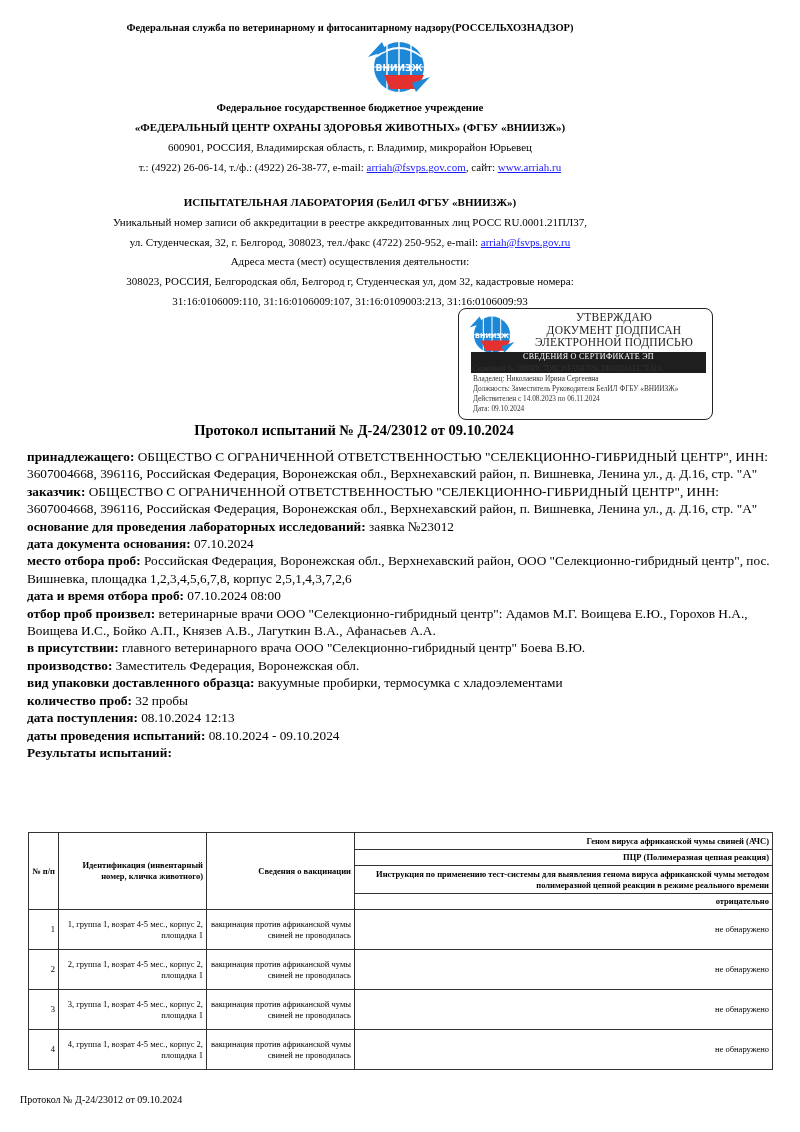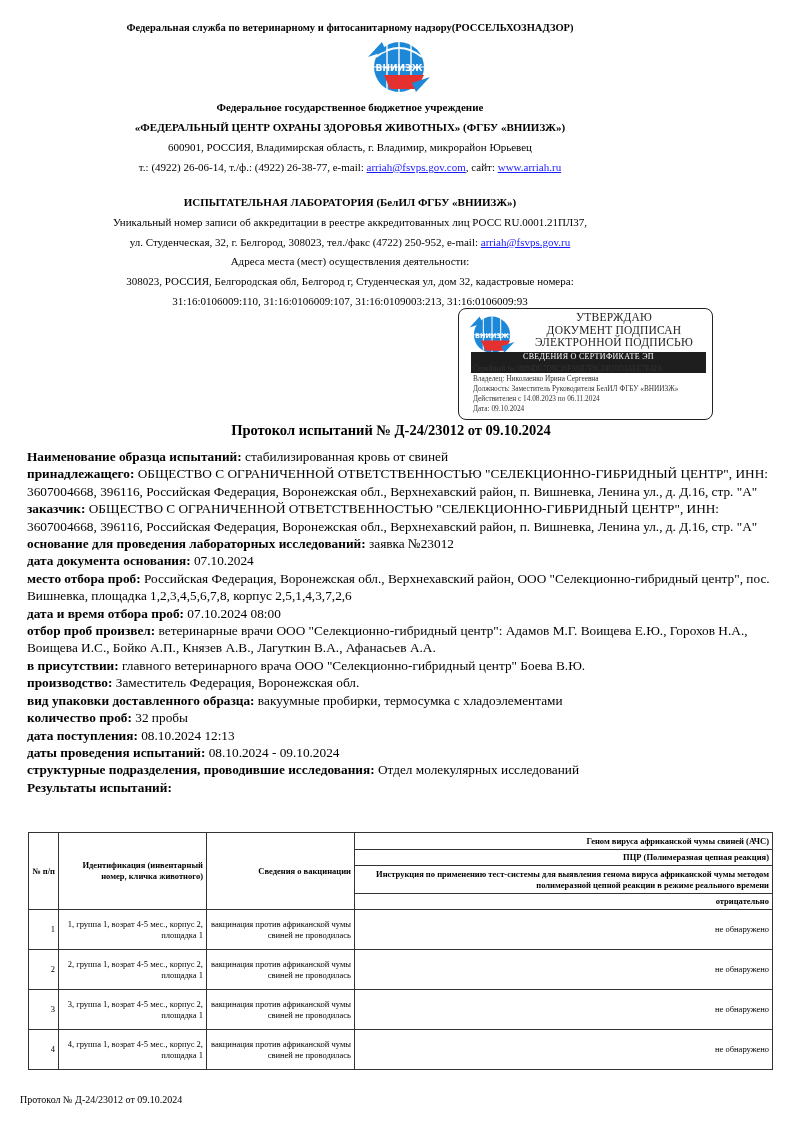--- a/index.html
+++ b/index.html
@@ -8,21 +8,21 @@
   .hdr-top { top: 22px; font-size: 10.5px; font-weight: bold; }
   .logo { position: absolute; left: 362px; top: 37px; width: 74px; height: 58px; }
   .org-line { font-size: 11px; line-height: 20px; }
   .b { font-weight: bold; }
   a.lnk { color: #1a1aff; text-decoration: underline; }
   .stamp { position: absolute; left: 458px; top: 308px; width: 253px; height: 110px; border: 1.5px solid #222; border-radius: 8px; background: #fff; }
   .stamp .slogo { position: absolute; left: 6px; top: 4px; width: 54px; height: 42px; }
   .stamp .stitle { position: absolute; left: 60px; top: 2px; width: 190px; text-align: center; font-size: 11.5px; line-height: 12.5px; color: #222; letter-spacing: 0.2px; }
   .stamp .sbar { position: absolute; left: 12px; top: 43px; width: 235px; height: 21px; background: #1e1e1e; color: #fff; font-size: 8px; line-height: 10px; text-align: center; letter-spacing: 0.3px; }
   .stamp .sdet { position: absolute; left: 14px; top: 55px; width: 236px; font-size: 7.3px; line-height: 10.1px; color: #333; white-space: nowrap; }
-  .title { position: absolute; left: 0; width: 708px; top: 422px; text-align: center; font-size: 14.5px; font-weight: bold; padding-left: 37px; }
+  .title { position: absolute; left: 0; width: 708px; top: 422px; text-align: center; font-size: 14.5px; font-weight: bold; }
   .body { position: absolute; left: 27px; top: 448px; width: 750px; font-size: 13.3px; line-height: 17.4px; }
   .body p { margin: 0; }
   .body .k { font-weight: bold; }
   table.res { position: absolute; left: 28px; top: 832px; width: 745px; border-collapse: collapse; font-size: 8.5px; line-height: 11px; }
   table.res td { border: 1.2px solid #333; text-align: right; vertical-align: middle; padding: 0 3px; }
   table.res td.hb { font-weight: bold; }
   .footer { position: absolute; left: 20px; top: 1093px; font-size: 10px; line-height: 14px; }
 </style>
 </head>
 <body>
@@ -77,35 +77,33 @@
     <div>Владелец: Николаенко Ирина Сергеевна</div>
     <div>Должность: Заместитель Руководителя БелИЛ ФГБУ «ВНИИЗЖ»</div>
     <div>Действителен с 14.08.2023 по 06.11.2024</div>
     <div>Дата: 09.10.2024</div>
   </div>
 </div>
 
 <div class="title">Протокол испытаний № Д-24/23012 от 09.10.2024</div>
 
 <div class="body">
-  <p><span class="k">Наименование образца испытаний:</span><span> стабилизированная кровь от свиней</span></p>
   <p><span class="k">принадлежащего:</span><span> ОБЩЕСТВО С ОГРАНИЧЕННОЙ ОТВЕТСТВЕННОСТЬЮ "СЕЛЕКЦИОННО-ГИБРИДНЫЙ ЦЕНТР", ИНН: 3607004668, 396116, Российская Федерация, Воронежская обл., Верхнехавский район, п. Вишневка, Ленина ул., д. Д.16, стр. "А"</span></p>
   <p><span class="k">заказчик:</span><span> ОБЩЕСТВО С ОГРАНИЧЕННОЙ ОТВЕТСТВЕННОСТЬЮ "СЕЛЕКЦИОННО-ГИБРИДНЫЙ ЦЕНТР", ИНН: 3607004668, 396116, Российская Федерация, Воронежская обл., Верхнехавский район, п. Вишневка, Ленина ул., д. Д.16, стр. "А"</span></p>
   <p><span class="k">основание для проведения лабораторных исследований:</span><span> заявка №23012</span></p>
   <p><span class="k">дата документа основания:</span><span> 07.10.2024</span></p>
   <p><span class="k">место отбора проб:</span><span> Российская Федерация, Воронежская обл., Верхнехавский район, ООО "Селекционно-гибридный центр", пос. Вишневка, площадка 1,2,3,4,5,6,7,8, корпус 2,5,1,4,3,7,2,6</span></p>
   <p><span class="k">дата и время отбора проб:</span><span> 07.10.2024 08:00</span></p>
   <p><span class="k">отбор проб произвел:</span><span> ветеринарные врачи ООО "Селекционно-гибридный центр": Адамов М.Г. Воищева Е.Ю., Горохов Н.А., Воищева И.С., Бойко А.П., Князев А.В., Лагуткин В.А., Афанасьев А.А.</span></p>
   <p><span class="k">в присутствии:</span><span> главного ветеринарного врача ООО "Селекционно-гибридный центр" Боева В.Ю.</span></p>
   <p><span class="k">производство:</span><span> Заместитель Федерация, Воронежская обл.</span></p>
   <p><span class="k">вид упаковки доставленного образца:</span><span> вакуумные пробирки, термосумка с хладоэлементами</span></p>
   <p><span class="k">количество проб:</span><span> 32 пробы</span></p>
   <p><span class="k">дата поступления:</span><span> 08.10.2024 12:13</span></p>
   <p><span class="k">даты проведения испытаний:</span><span> 08.10.2024 - 09.10.2024</span></p>
-  <p><span class="k">структурные подразделения, проводившие исследования:</span><span> Отдел молекулярных исследований</span></p>
   <p><span class="k">Результаты испытаний:</span></p>
 </div>
 
 <table class="res">
   <colgroup>
     <col style="width:30px">
       <col style="width:148px">
       <col style="width:148px">
       <col>
   </colgroup>

